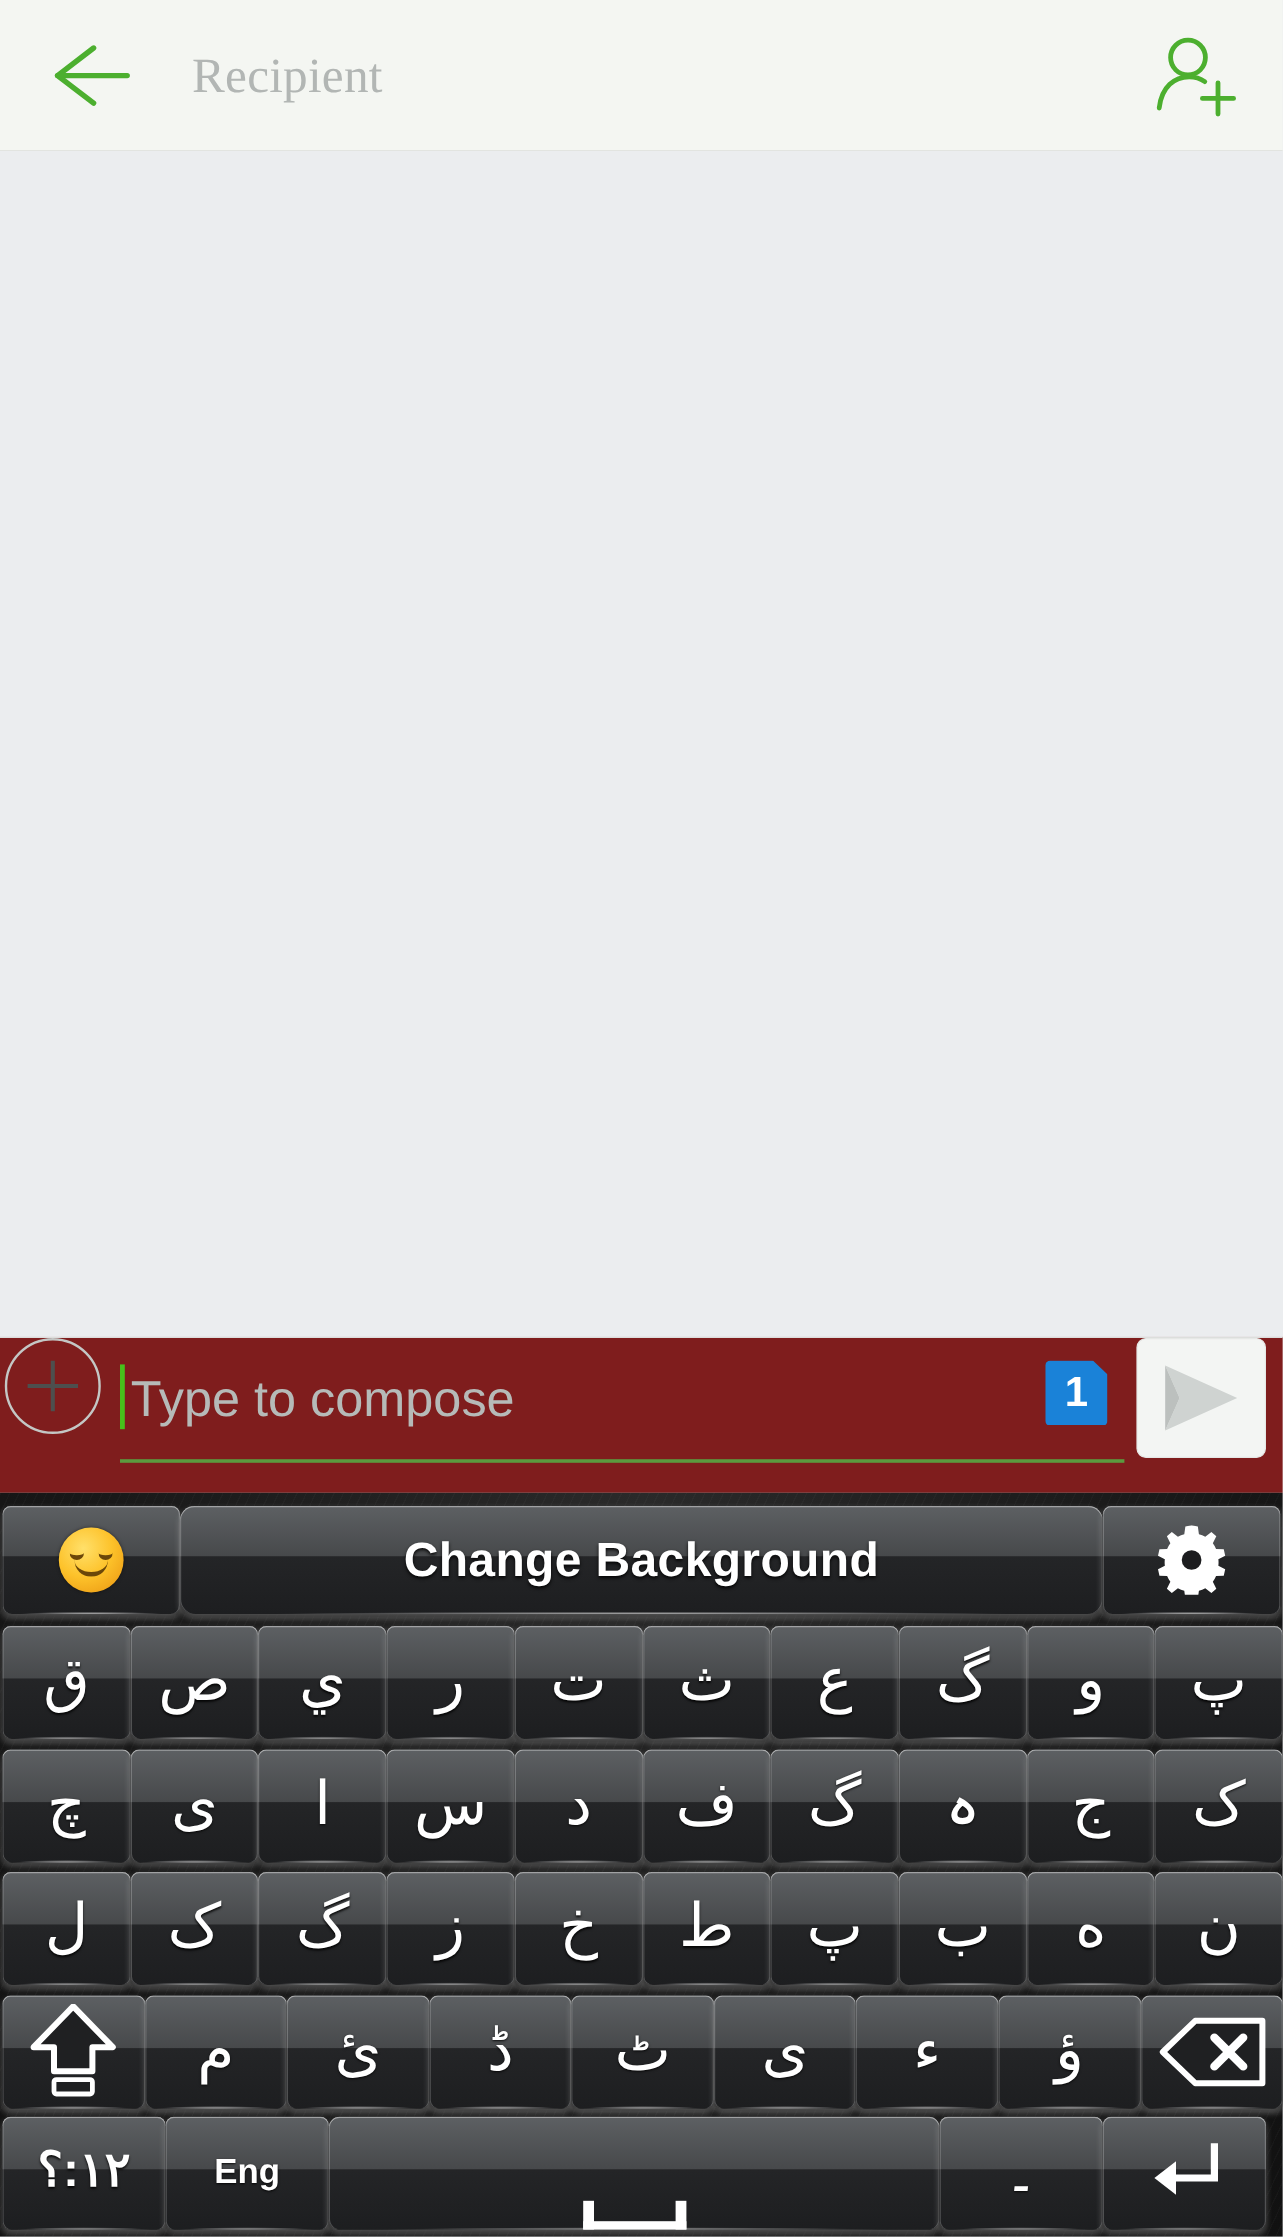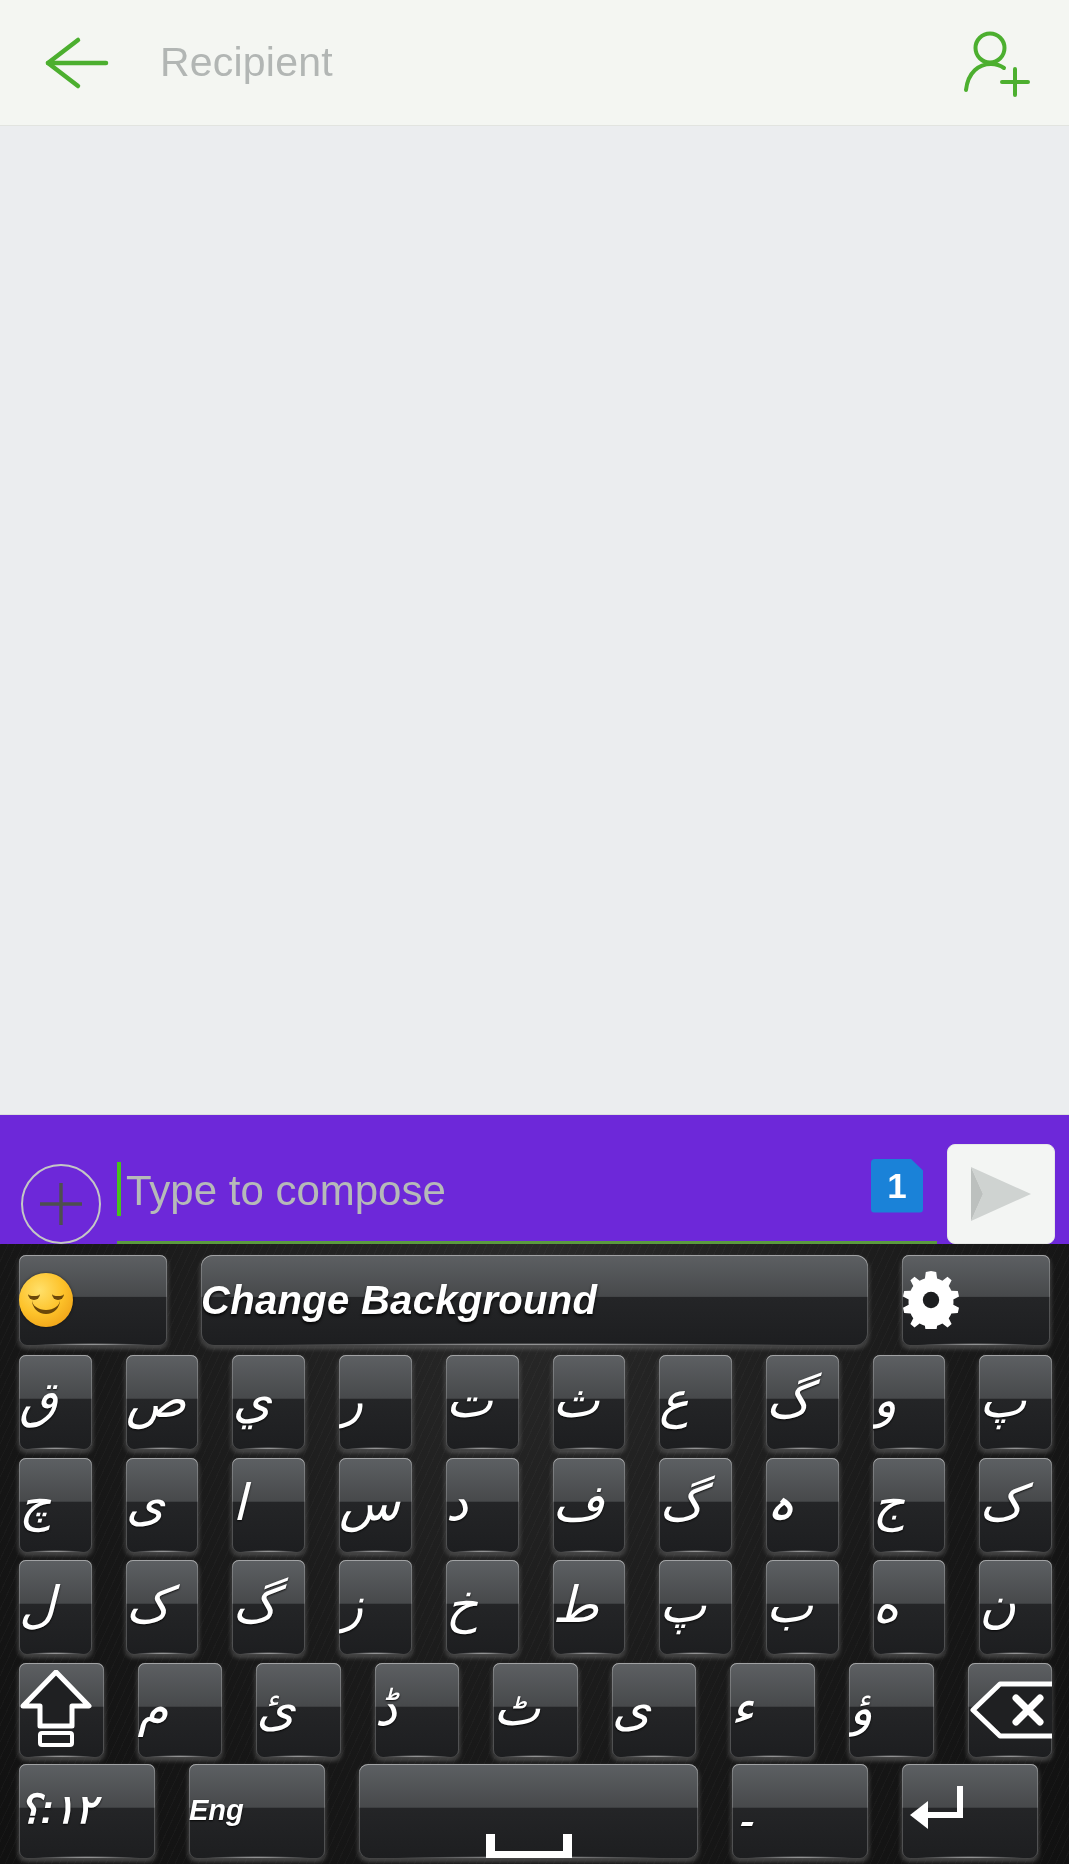--- a/index.html
+++ b/index.html
@@ -22,20 +22,21 @@
 
   
   .header {
     height: 126px;
     flex: 0 0 126px;
     background: #f4f6f2;
     display: flex;
     align-items: center;
     padding: 0 26px 0 32px;
     border-bottom: 1px solid #e2e4e0;
+    font-family: Liberation Serif, serif;
   }
   .back-btn {
     width: 86px;
     height: 86px;
     display: flex;
     align-items: center;
     justify-content: center;
     flex: 0 0 86px;
   }
   .recipient-field {
@@ -64,24 +65,24 @@
   .thread-body {
     flex: 1 1 auto;
     background: #ebedef;
     position: relative;
   }
 
   
   .compose-bar {
     flex: 0 0 130px;
     height: 130px;
-    background: #6d28d9;
-    display: flex;
-    align-items: flex-end;
-    padding: 0 14px 0 21px;
+    background: #7f1d1d;
+    display: flex;
+    align-items: flex-start;
+    padding: 0 14px 0 4px;
     border-top: 1px solid #dcdedc;
   }
   .attach-btn {
     width: 80px;
     height: 80px;
     flex: 0 0 80px;
     border: 2px solid #c4c7c5;
     border-radius: 50%;
     display: flex;
     align-items: center;
@@ -170,35 +171,35 @@
     width: 100%;
   }
   .kb-row.toolbar { height: 104px; padding: 6px 2px 4px 2px; }
   .kb-row.letters { height: 104px; padding: 2px 0 2px 2px; }
   .kb-row.bottom  { height: 100px; padding: 2px 14px 2px 2px; }
 
   
   .key {
     position: relative;
     height: 94px;
-    margin: 0 17px;
+    margin: 0 0;
     border-radius: 7px;
     background:
       linear-gradient(to bottom, #5d6063 0%, #47494b 46%, #242527 47%, #1d1e20 100%);
     box-shadow:
       inset 0 1px 0 rgba(255,255,255,0.42),
       inset 1px 0 0 rgba(255,255,255,0.22),
       inset -1px 0 0 rgba(255,255,255,0.22),
       0 3px 5px rgba(255,255,255,0.30),
       0 2px 2px rgba(0,0,0,0.75);
     display: flex;
     align-items: center;
+    justify-content: center;
     color: #ffffff;
     overflow: hidden;
-    font-style: italic;
   }
   .key::after {
     content: "";
     position: absolute;
     left: 8%;
     right: 8%;
     bottom: -3px;
     height: 5px;
     border-radius: 50%;
     background: radial-gradient(ellipse at center, rgba(255,255,255,0.85) 0%, rgba(255,255,255,0) 72%);

